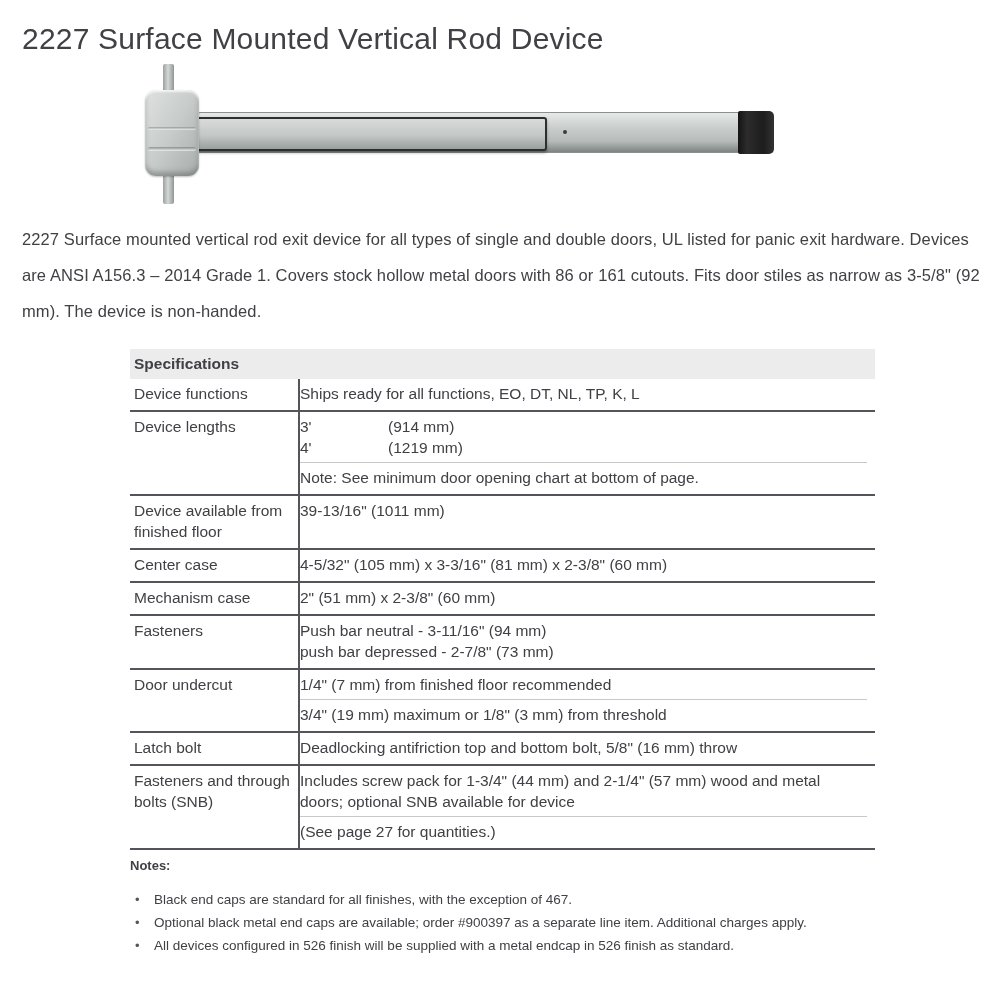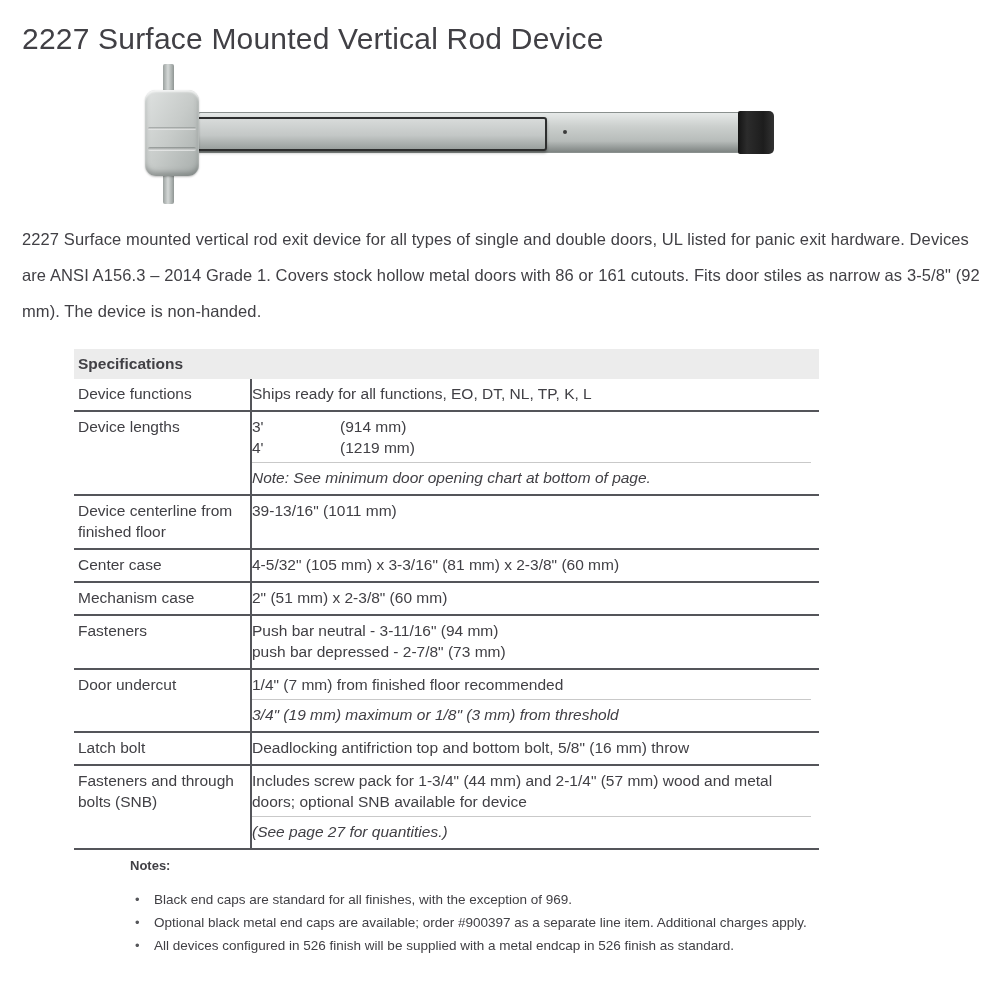--- a/index.html
+++ b/index.html
@@ -62,33 +62,32 @@
     background:linear-gradient(to right,#141414,#2c2c2c 25%,#1d1d1d 70%,#323232);
   }
 
   
   .description{
     width:968px;font-size:16.5px;line-height:36px;color:var(--ink);
     margin:14px 0 20px 0;letter-spacing:.1px;
   }
 
   
-  .spec{width:745px;margin-left:52px;font-size:15.5px;line-height:21px;}
+  .spec{width:745px;margin-left:108px;font-size:15.5px;line-height:21px;}
   .spec-header{
     background:var(--header-bg);font-weight:700;font-size:15.5px;
     padding:4px 4px 5px 4px;
   }
   .spec-row{
     display:grid;grid-template-columns:168px 1fr;
     border-bottom:2px solid var(--table-border);
-    gap:8px;
   }
   .spec-label{padding:4px 6px 6px 4px;}
   .spec-value{padding:4px 8px 6px 0;border-left:2px solid var(--table-border);}
-  .spec-block.sep{border-top:1px solid var(--light-divider);margin-top:4px;padding-top:4px;font-style:italic;}
+  .spec-block.sep{border-top:1px solid var(--light-divider);margin-top:4px;padding-top:4px;}
   .col-size{display:inline-block;width:88px;}
 
   
   .notes{width:700px;margin:8px 0 0 108px;}
   .notes-heading{font-weight:700;font-size:13px;margin-bottom:16px;}
   .notes-list{list-style:none;}
   .notes-list li{
     position:relative;font-size:13.5px;line-height:21px;
     padding-left:24px;margin-bottom:2px;
   }
@@ -131,21 +130,21 @@
             <div class="spec-block">
               <div class="spec-line"><span class="col-size">3'</span><span>(914 mm)</span></div>
               <div class="spec-line"><span class="col-size">4'</span><span>(1219 mm)</span></div>
             </div>
             <div class="spec-block sep">
               <div class="spec-line">Note: See minimum door opening chart at bottom of page.</div>
             </div>
           </div>
         </div>
         <div class="spec-row">
-          <div class="spec-label">Device centerline from finished floor</div>
+          <div class="spec-label">Device available from finished floor</div>
           <div class="spec-value">
             <div class="spec-block">
               <div class="spec-line">39-13/16" (1011 mm)</div>
             </div>
           </div>
         </div>
         <div class="spec-row">
           <div class="spec-label">Center case</div>
           <div class="spec-value">
             <div class="spec-block">
@@ -199,19 +198,19 @@
               <div class="spec-line">(See page 27 for quantities.)</div>
             </div>
           </div>
         </div>
       </div>
   </div>
 
   <div class="notes">
     <div class="notes-heading">Notes:</div>
     <ul class="notes-list" id="notes-list">
-        <li>Black end caps are standard for all finishes, with the exception of 969.</li>
+        <li>Black end caps are standard for all finishes, with the exception of 467.</li>
         <li>Optional black metal end caps are available; order #900397 as a separate line item. Additional charges apply.</li>
         <li>All devices configured in 526 finish will be supplied with a metal endcap in 526 finish as standard.</li>
       </ul>
   </div>
 
 </div>
 
 </body></html>

